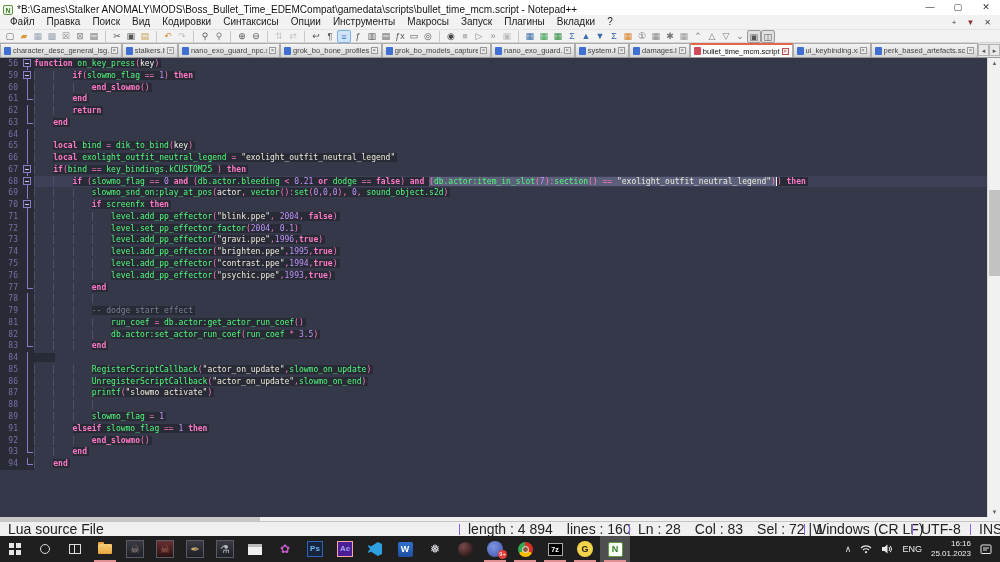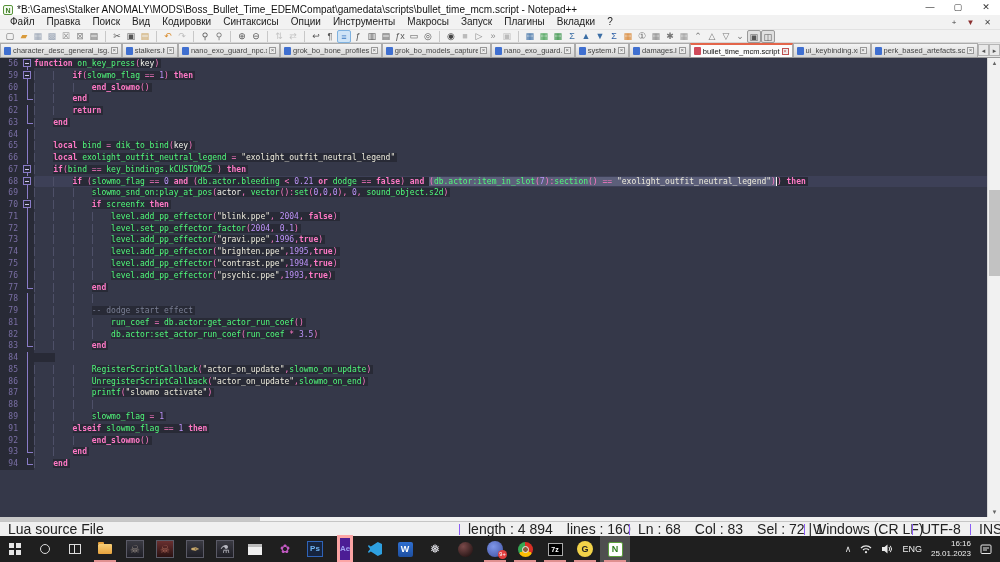--- a/index.html
+++ b/index.html
@@ -86,21 +86,21 @@
   .ticon{display:flex;align-items:center;justify-content:center;line-height:1}
   .winlogo{width:12px;height:12px;background-image:linear-gradient(transparent 5px,var(--taskbg) 5px,var(--taskbg) 7px,transparent 7px),linear-gradient(90deg,transparent 5px,var(--taskbg) 5px,var(--taskbg) 7px,transparent 7px),linear-gradient(#e6e6e6,#e6e6e6)}
   .circle-o{width:10px;height:10px;border:1.5px solid #ddd;border-radius:50%}
   .taskview{width:12px;height:10px;border:1px solid #ddd;background:linear-gradient(90deg,transparent 4px,#ddd 4px,#ddd 5px,transparent 5px)}
   .folder{width:14px;height:10px;background:linear-gradient(#f7cf78,#e8a33d);border-radius:1px;position:relative}
   .folder::before{content:"";position:absolute;top:-2px;left:0;width:6px;height:2px;background:#e8a33d;border-radius:1px 1px 0 0}
   .dark{width:18px;height:18px;background:linear-gradient(#3a3a42,#1f1f26);border:1px solid #5a5a66;display:flex;align-items:center;justify-content:center;font-size:11px}
   .dark.red{background:linear-gradient(#6a3030,#2a1212)}
   .winapp{width:14px;height:11px;background:#f0f0f0;border-top:3px solid #bcbcbc}
   .psbox{width:16px;height:16px;background:#16243e;border:1px solid #2f63b8;color:#6fb3f2;font-size:8px;font-weight:bold}
-  .aebox{width:16px;height:28px;background:#4c1d95;border:3px solid #fca5a5;color:#9f9ff0;font-size:8px;font-weight:bold}
+  .aebox{width:16px;height:16px;background:#4c1d95;border:1px solid #fca5a5;color:#9f9ff0;font-size:8px;font-weight:bold}
   .vscode{width:14px;height:14px;background:#2ea0e0;clip-path:polygon(70% 0,100% 15%,100% 85%,70% 100%,20% 68%,5% 78%,0 70%,15% 50%,0 30%,5% 22%,20% 32%)}
   .wordbox{width:15px;height:15px;background:linear-gradient(#2f6fd0,#1e4fa0);color:#fff;font-size:9px;font-weight:bold;border-radius:2px}
   .sphere{width:15px;height:15px;border-radius:50%;background:radial-gradient(circle at 35% 30%,#7a4a4a,#150a0a)}
   .bluecircle{width:16px;height:16px;border-radius:50%;background:radial-gradient(circle at 40% 35%,#7f96e8,#3c4fa0);position:relative}
   .badge{position:absolute;right:-4px;bottom:-2px;min-width:9px;height:9px;border-radius:5px;background:#e33e3e;color:#fff;font-size:5.5px;line-height:9px;text-align:center;padding:0 1px}
   .chrome{width:15px;height:15px;border-radius:50%;background:conic-gradient(#d93025 0 120deg,#fbbc04 0 240deg,#34a853 0);position:relative}
   .chrome::after{content:"";position:absolute;inset:4px;border-radius:50%;background:#8a5a3a;border:1px solid #eee}
   .zipbox{width:15px;height:13px;background:#000;border:1px solid #aaa;color:#fff;font-size:7px;font-weight:bold}
   .gcircle{width:16px;height:16px;border-radius:50%;background:#f2d349;color:#222;font-weight:bold;font-size:9px}
   .npp{width:15px;height:15px;background:#fff;border:1px solid #5a9e3a;border-radius:2px;color:#2e7d1e;font-weight:bold;font-size:9px}
@@ -539,21 +539,21 @@
     <div class="hthumb"></div>
   </div>
 
   <div class="statusbar">
     <span class="seg first">Lua source File</span>
     <span class="seg w170">
       <span>length : 4 894</span>
       <span>lines : 160</span>
     </span>
     <span class="seg w175">
-      <span>Ln : 68</span>
+      <span>Ln : 28</span>
       <span>Col : 83</span>
       <span>Sel : 72 | 1</span>
     </span>
     <span class="seg w108">Windows (CR LF)</span>
     <span class="seg w58">UTF-8</span>
     <span class="seg w30">INS</span>
   </div>
 
   <div class="taskbar">
     <div class="tleft" id="taskleft">

